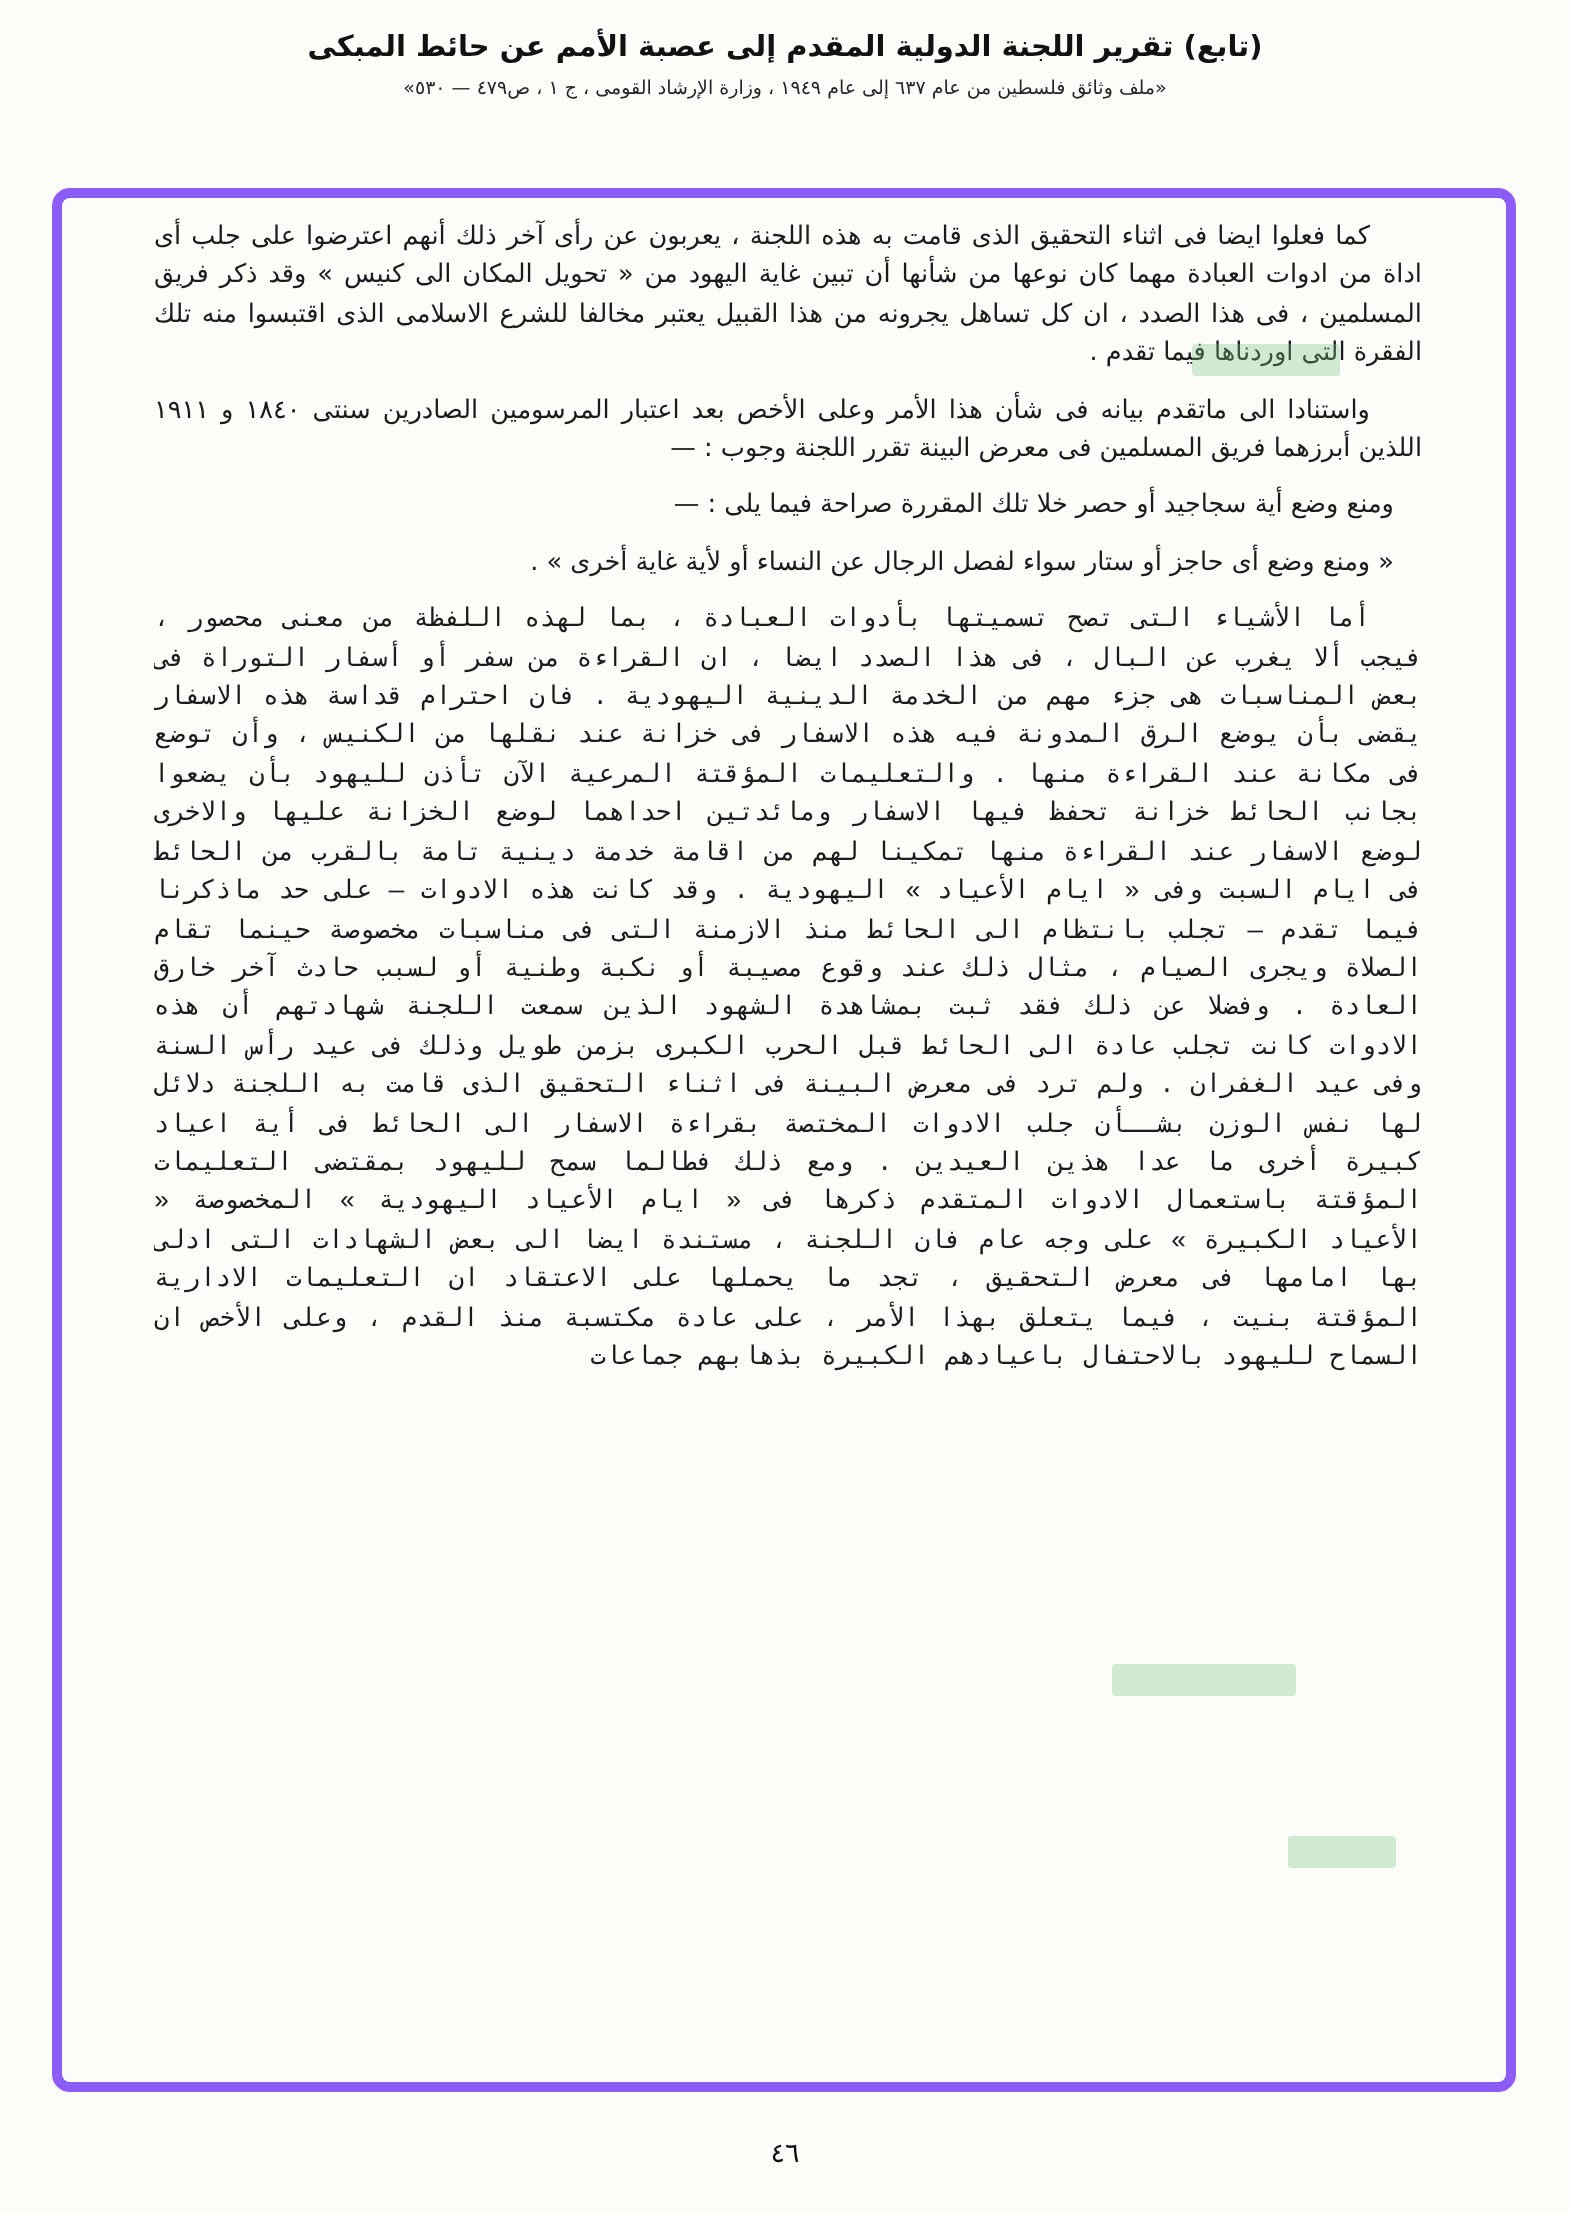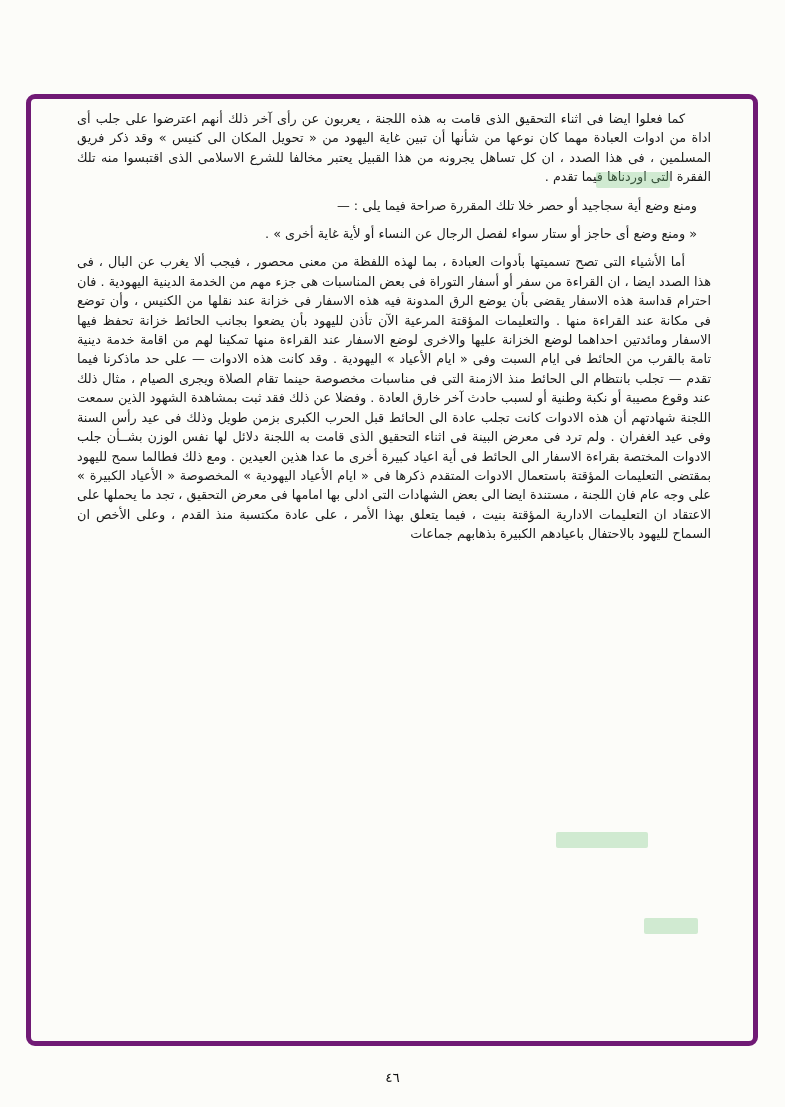--- a/index.html
+++ b/index.html
@@ -19,36 +19,36 @@
   }
   .doc-title{
     font-size:14.5px;font-weight:bold;letter-spacing:0;
   }
   .doc-subtitle{
     font-size:9.5px;margin-top:7px;color:#242424;
   }
   .frame{
     position:absolute;top:94px;left:26px;
     width:732px;height:952px;
-    border:5px solid #701a75;
+    border:5px solid #8b5cf6;
     border-radius:9px;
     box-sizing:border-box;
     background:transparent;
   }
   .body-text{
     position:absolute;top:10px;right:42px;left:46px;bottom:8px;
     font-size:12.8px;
     line-height:19.4px;
     text-align:justify;
     color:#1b1b1b;
     overflow:hidden;
   }
   .para{margin:0 0 9px 0;text-indent:26px;}
   .para.quote{text-indent:14px;}
-  .para.last{margin-bottom:12px;}
+  .para.last{margin-bottom:12px;font-family:Liberation Mono, monospace;}
   .footer{
     position:absolute;bottom:22px;left:0;right:0;
     text-align:center;
   }
   .page-number{
     font-size:13.5px;color:#111;letter-spacing:2px;
   }
   .hl{
     position:absolute;
     background:rgba(115,195,125,0.32);
@@ -57,24 +57,29 @@
   }
   .hl-1{left:596px;top:172px;width:74px;height:16px;}
   .hl-2{left:556px;top:832px;width:92px;height:16px;}
   .hl-3{left:644px;top:918px;width:54px;height:16px;}
 </style>
 </head>
 <body>
 
 <div class="page">
 
+  <div class="header">
+    <div class="doc-title">(تابع) تقرير اللجنة الدولية المقدم إلى عصبة الأمم عن حائط المبكى</div>
+    <div class="doc-subtitle">«ملف وثائق فلسطين من عام ٦٣٧ إلى عام ١٩٤٩ ، وزارة الإرشاد القومى ، ج ١ ، ص٤٧٩ — ٥٣٠»</div>
+  </div>
 
   <div class="frame">
     <div class="body-text">
       <p class="para">كما فعلوا ايضا فى اثناء التحقيق الذى قامت به هذه اللجنة ، يعربون عن رأى آخر ذلك أنهم اعترضوا على جلب أى اداة من ادوات العبادة مهما كان نوعها من شأنها أن تبين غاية اليهود من « تحويل المكان الى كنيس » وقد ذكر فريق المسلمين ، فى هذا الصدد ، ان كل تساهل يجرونه من هذا القبيل يعتبر مخالفا للشرع الاسلامى الذى اقتبسوا منه تلك الفقرة التى اوردناها فيما تقدم .</p>
+      <p class="para">واستنادا الى ماتقدم بيانه فى شأن هذا الأمر وعلى الأخص بعد اعتبار المرسومين الصادرين سنتى ١٨٤٠ و ١٩١١ اللذين أبرزهما فريق المسلمين فى معرض البينة تقرر اللجنة وجوب : —</p>
       <p class="para quote">ومنع وضع أية سجاجيد أو حصر خلا تلك المقررة صراحة فيما يلى : —</p>
       <p class="para quote">« ومنع وضع أى حاجز أو ستار سواء لفصل الرجال عن النساء أو لأية غاية أخرى » .</p>
       <p class="para last">أما الأشياء التى تصح تسميتها بأدوات العبادة ، بما لهذه اللفظة من معنى محصور ، فيجب ألا يغرب عن البال ، فى هذا الصدد ايضا ، ان القراءة من سفر أو أسفار التوراة فى بعض المناسبات هى جزء مهم من الخدمة الدينية اليهودية . فان احترام قداسة هذه الاسفار يقضى بأن يوضع الرق المدونة فيه هذه الاسفار فى خزانة عند نقلها من الكنيس ، وأن توضع فى مكانة عند القراءة منها . والتعليمات المؤقتة المرعية الآن تأذن لليهود بأن يضعوا بجانب الحائط خزانة تحفظ فيها الاسفار ومائدتين احداهما لوضع الخزانة عليها والاخرى لوضع الاسفار عند القراءة منها تمكينا لهم من اقامة خدمة دينية تامة بالقرب من الحائط فى ايام السبت وفى « ايام الأعياد » اليهودية . وقد كانت هذه الادوات — على حد ماذكرنا فيما تقدم — تجلب بانتظام الى الحائط منذ الازمنة التى فى مناسبات مخصوصة حينما تقام الصلاة ويجرى الصيام ، مثال ذلك عند وقوع مصيبة أو نكبة وطنية أو لسبب حادث آخر خارق العادة . وفضلا عن ذلك فقد ثبت بمشاهدة الشهود الذين سمعت اللجنة شهادتهم أن هذه الادوات كانت تجلب عادة الى الحائط قبل الحرب الكبرى بزمن طويل وذلك فى عيد رأس السنة وفى عيد الغفران . ولم ترد فى معرض البينة فى اثناء التحقيق الذى قامت به اللجنة دلائل لها نفس الوزن بشــأن جلب الادوات المختصة بقراءة الاسفار الى الحائط فى أية اعياد كبيرة أخرى ما عدا هذين العيدين . ومع ذلك فطالما سمح لليهود بمقتضى التعليمات المؤقتة باستعمال الادوات المتقدم ذكرها فى « ايام الأعياد اليهودية » المخصوصة « الأعياد الكبيرة » على وجه عام فان اللجنة ، مستندة ايضا الى بعض الشهادات التى ادلى بها امامها فى معرض التحقيق ، تجد ما يحملها على الاعتقاد ان التعليمات الادارية المؤقتة بنيت ، فيما يتعلق بهذا الأمر ، على عادة مكتسبة منذ القدم ، وعلى الأخص ان السماح لليهود بالاحتفال باعيادهم الكبيرة بذهابهم جماعات</p>
     </div>
   </div>
 
   <div class="hl hl-1"></div>
   <div class="hl hl-2"></div>
   <div class="hl hl-3"></div>
 

